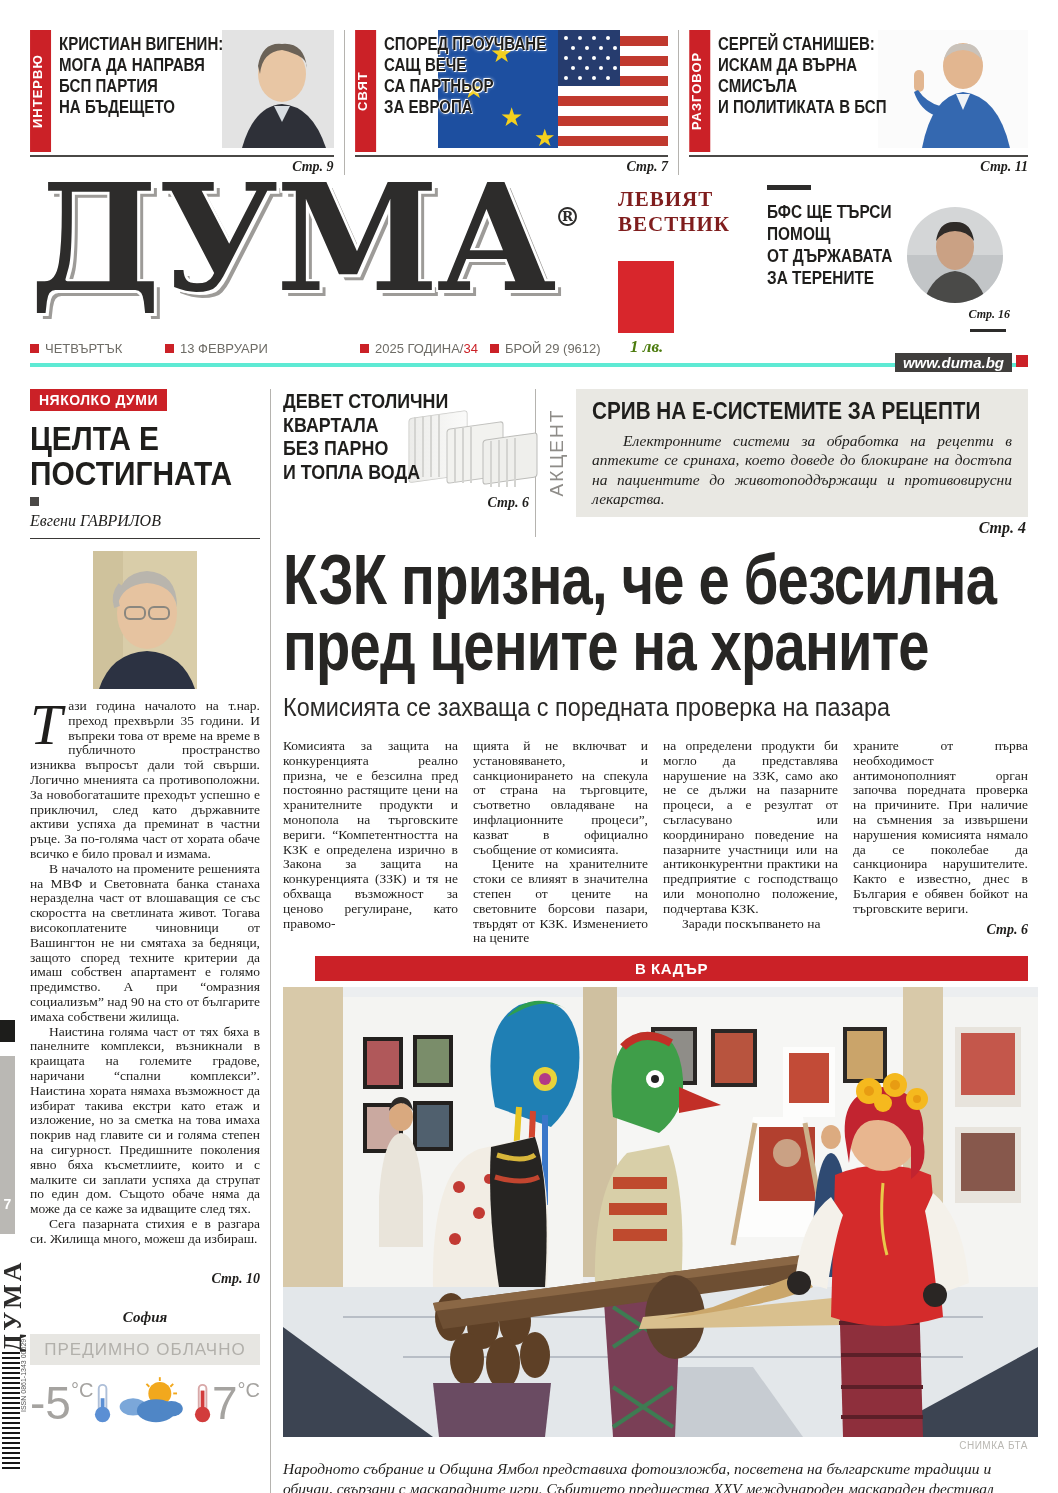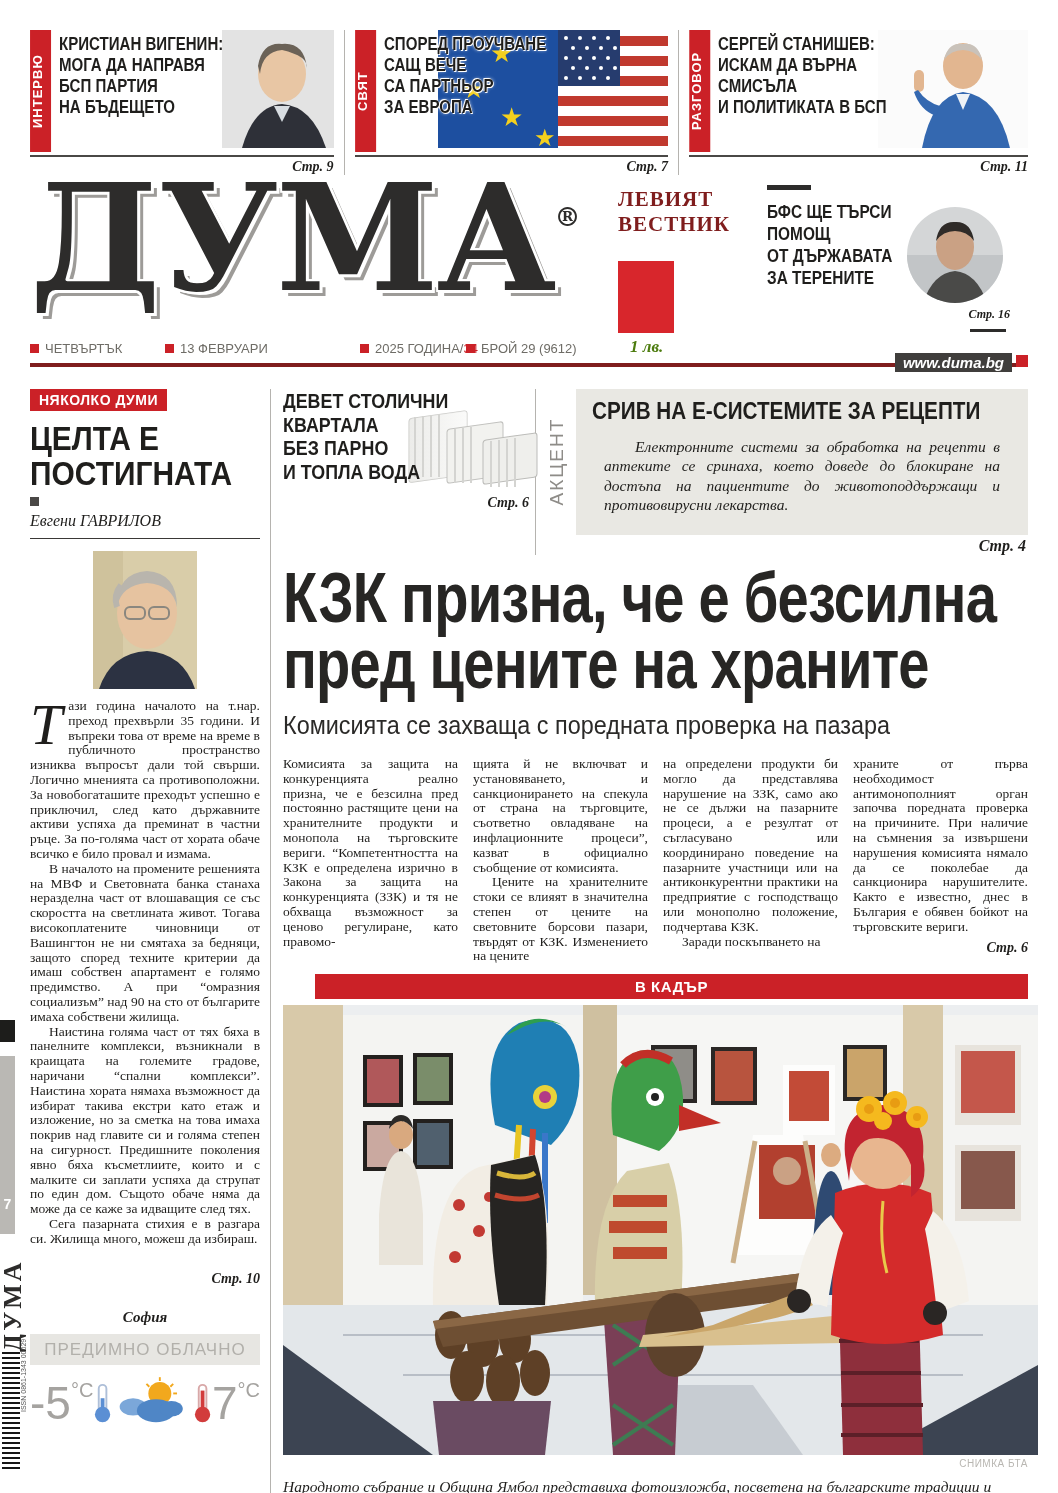--- a/index.html
+++ b/index.html
@@ -44,21 +44,21 @@
             font-style:italic;font-weight:bold;font-size:12px;}
   .bfs-underdash{position:absolute;right:52px;top:150px;width:36px;height:3px;background:#2d2c2b;}
 
   
   .dateline{position:relative;margin:2px 30px 0 30px;height:18px;font-size:13px;color:#6e6c66;}
   .dl-item{position:absolute;top:0;display:flex;align-items:center;gap:6px;}
   .dl-sq{width:9px;height:9px;background:#cb2127;display:inline-block;}
   .dl-red{color:#cb2127;}
   .price{position:absolute;left:600px;top:-4px;font-family:"Liberation Serif",serif;
          font-style:italic;font-weight:bold;font-size:17px;color:#4d7c0f;}
-  .thick-rule{position:relative;margin:4px 30px 0 30px;height:4px;background:#7f1d1d;}
+  .thick-rule{position:relative;margin:4px 30px 0 30px;height:4px;background:#5eead4;}
   .site-badge{position:absolute;right:16px;top:-10px;background:#403e3c;color:#fff;
               font-style:italic;font-weight:bold;font-size:15px;padding:1px 8px;}
   .site-sq{position:absolute;right:0;top:-8px;width:12px;height:12px;background:#cb2127;}
 
   
   .content{display:flex;margin:22px 30px 0 30px;}
   .left-col{width:230px;flex:none;}
   .v-sep{width:1px;background:#b5b3af;margin:0 12px 0 10px;flex:none;}
   .right-col{flex:1;min-width:0;}
 
@@ -96,21 +96,21 @@
   .rad-page{position:absolute;right:6px;bottom:0;font-family:"Liberation Serif",serif;
             font-style:italic;font-weight:bold;font-size:14px;}
   .row2 .tsep2{width:1px;background:#b5b3af;margin:0 10px 0 0;flex:none;}
   .akcent{flex:1;display:flex;position:relative;padding-bottom:20px;}
   .akcent-tag{width:30px;flex:none;color:#8e8c88;font-size:19px;letter-spacing:2px;
               writing-mode:vertical-rl;transform:rotate(180deg);text-align:center;}
   .akcent-box{flex:1;background:#e9e8e3;padding:7px 16px 8px 16px;}
   .akcent-title{font-weight:bold;font-size:23px;transform:scaleX(0.9);transform-origin:left top;
                 width:111%;margin:2px 0 6px 0;}
   .akcent-text{font-family:"Liberation Serif",serif;font-style:italic;font-size:15.5px;
-               line-height:1.25;text-align:justify;text-indent:2em;margin:12px;}
+               line-height:1.25;text-align:justify;text-indent:2em;margin:0;}
   .akcent-page{position:absolute;right:2px;bottom:0;font-family:"Liberation Serif",serif;
                font-style:italic;font-weight:bold;font-size:16px;}
 
   
   .main-headline{font-weight:bold;font-size:71px;line-height:0.94;letter-spacing:-1px;
                  margin:10px 0 0 0;transform:scaleX(0.79);transform-origin:left top;width:126%;
                  color:#272624;}
   .subhead{font-size:26px;margin:12px 0 0 0;transform:scaleX(0.9);transform-origin:left top;
            width:111%;color:#2b2a28;font-weight:normal;}
   .cols{display:flex;gap:15px;margin-top:16px;}
@@ -274,21 +274,21 @@
         <span>ЧЕТВЪРТЪК</span>
       </span>
     <span class="dl-item" style="left:135px;">
         <span class="dl-sq"></span>
         <span>13 ФЕВРУАРИ</span>
       </span>
     <span class="dl-item" style="left:300px;padding-left:30px;">
         <span class="dl-sq"></span>
         <span><span>2025 ГОДИНА/</span><span class="dl-red">34</span></span>
       </span>
-    <span class="dl-item" style="left:436px;text-align:center;">
+    <span class="dl-item" style="left:460px;text-align:center;">
         <span class="dl-sq"></span>
         <span>БРОЙ 29 (9612)</span>
       </span>
     <span class="price">1 лв.</span>
   </div>
   <div class="thick-rule">
     <span class="site-badge">www.duma.bg</span>
     <span class="site-sq"></span>
   </div>
 

